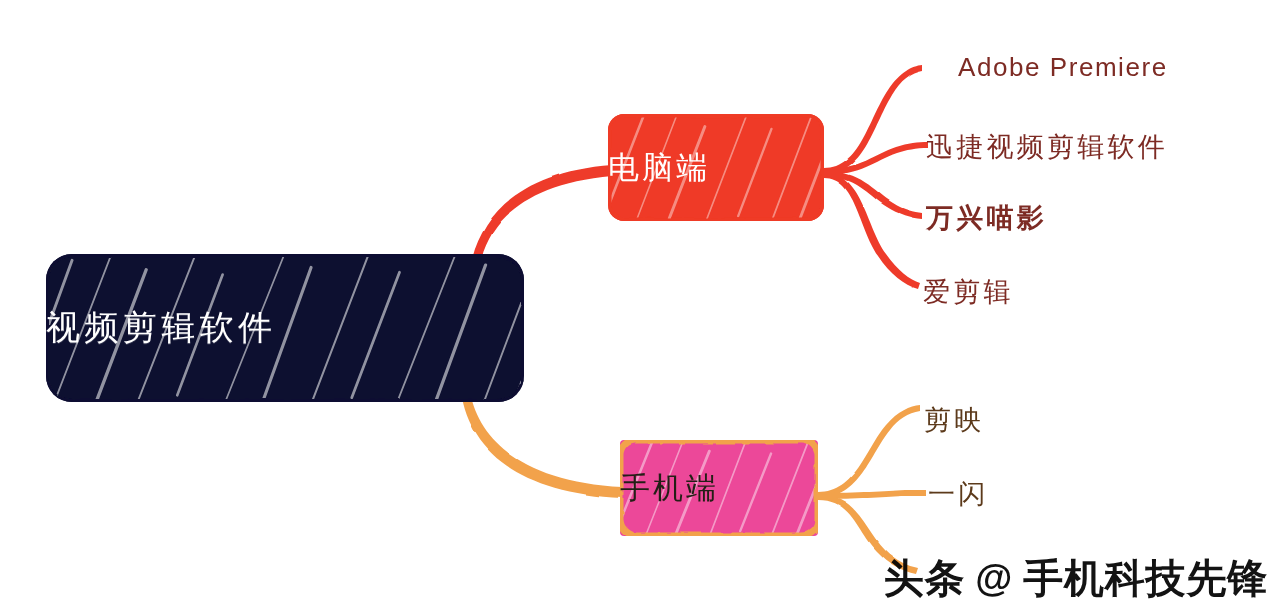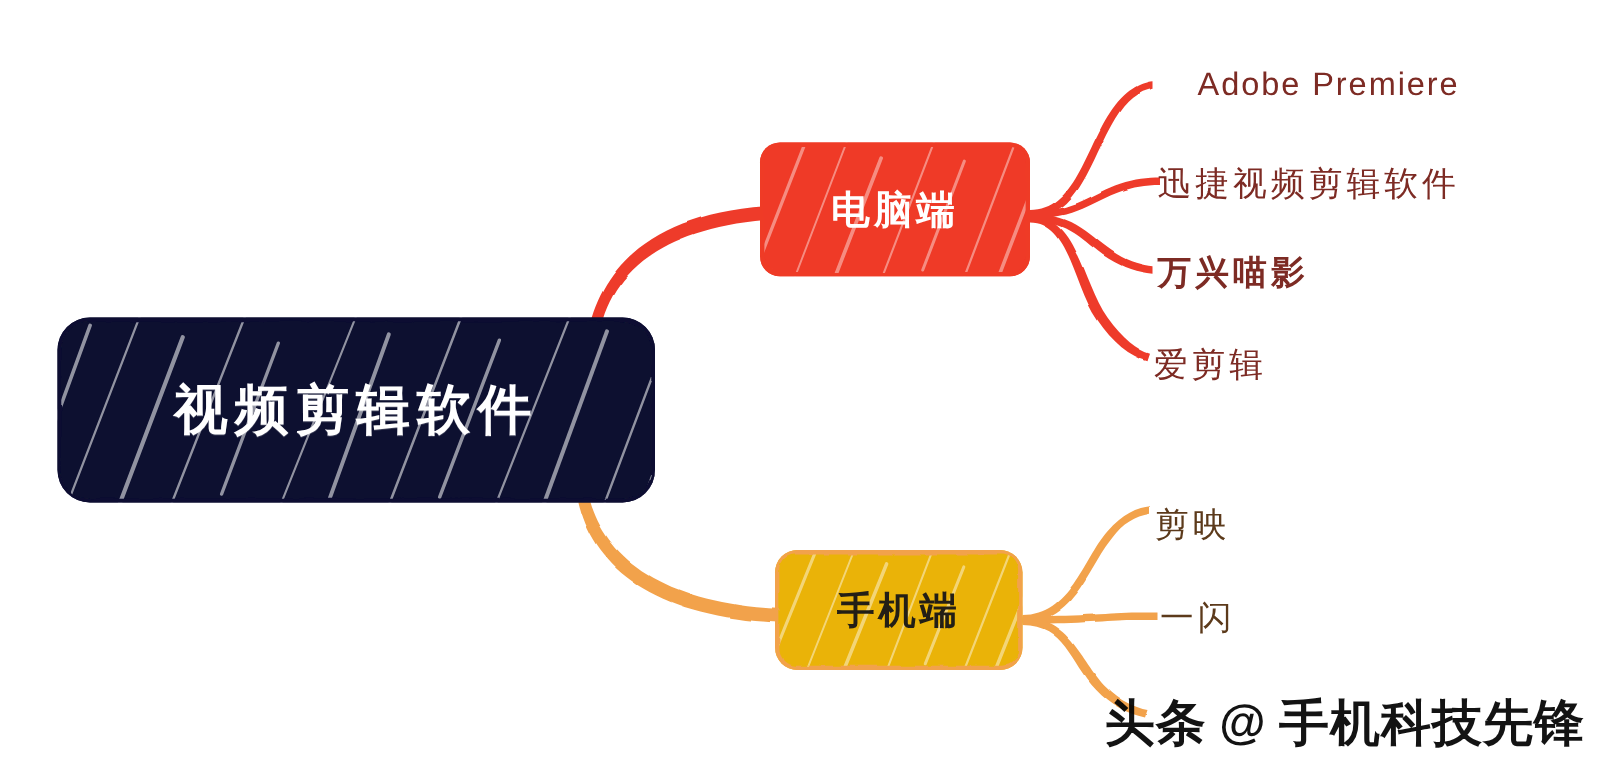--- a/index.html
+++ b/index.html
@@ -23,25 +23,25 @@
     width: 1284px;
     height: 612px;
     pointer-events: none;
   }
 
   
   .node {
     position: absolute;
     display: flex;
     align-items: center;
-    justify-content: center;
+    justify-content: flex-start;
     box-sizing: border-box;
     overflow: hidden;
     letter-spacing: 0.10em;
-    font-weight: 700;
+    font-weight: 400;
     text-align: center;
     user-select: none;
   }
   .node .hatch {
     position: absolute;
     left: -10%;
     top: -10%;
     width: 120%;
     height: 120%;
     pointer-events: none;
@@ -54,21 +54,21 @@
 
   
   #root-node {
     left: 46px;
     top: 254px;
     width: 478px;
     height: 148px;
     background: #0d1030;
     border-radius: 26px;
     color: #ffffff;
-    font-size: 43px;
+    font-size: 34px;
     letter-spacing: 0.13em;
     text-shadow: 0 1px 0 rgba(255,255,255,0.18);
   }
 
   
   #branch-node-pc {
     left: 608px;
     top: 114px;
     width: 216px;
     height: 107px;
@@ -77,22 +77,22 @@
     color: #ffffff;
     font-size: 31px;
   }
 
   
   #branch-node-mobile {
     left: 620px;
     top: 440px;
     width: 198px;
     height: 96px;
-    background: #eab308;
-    border-radius: 18px;
+    background: #ec4899;
+    border-radius: 4px;
     color: #231f16;
     font-size: 30px;
   }
 
   
   .rough-edge {
     position: absolute;
     inset: -3px;
     z-index: 2;
     pointer-events: none;

